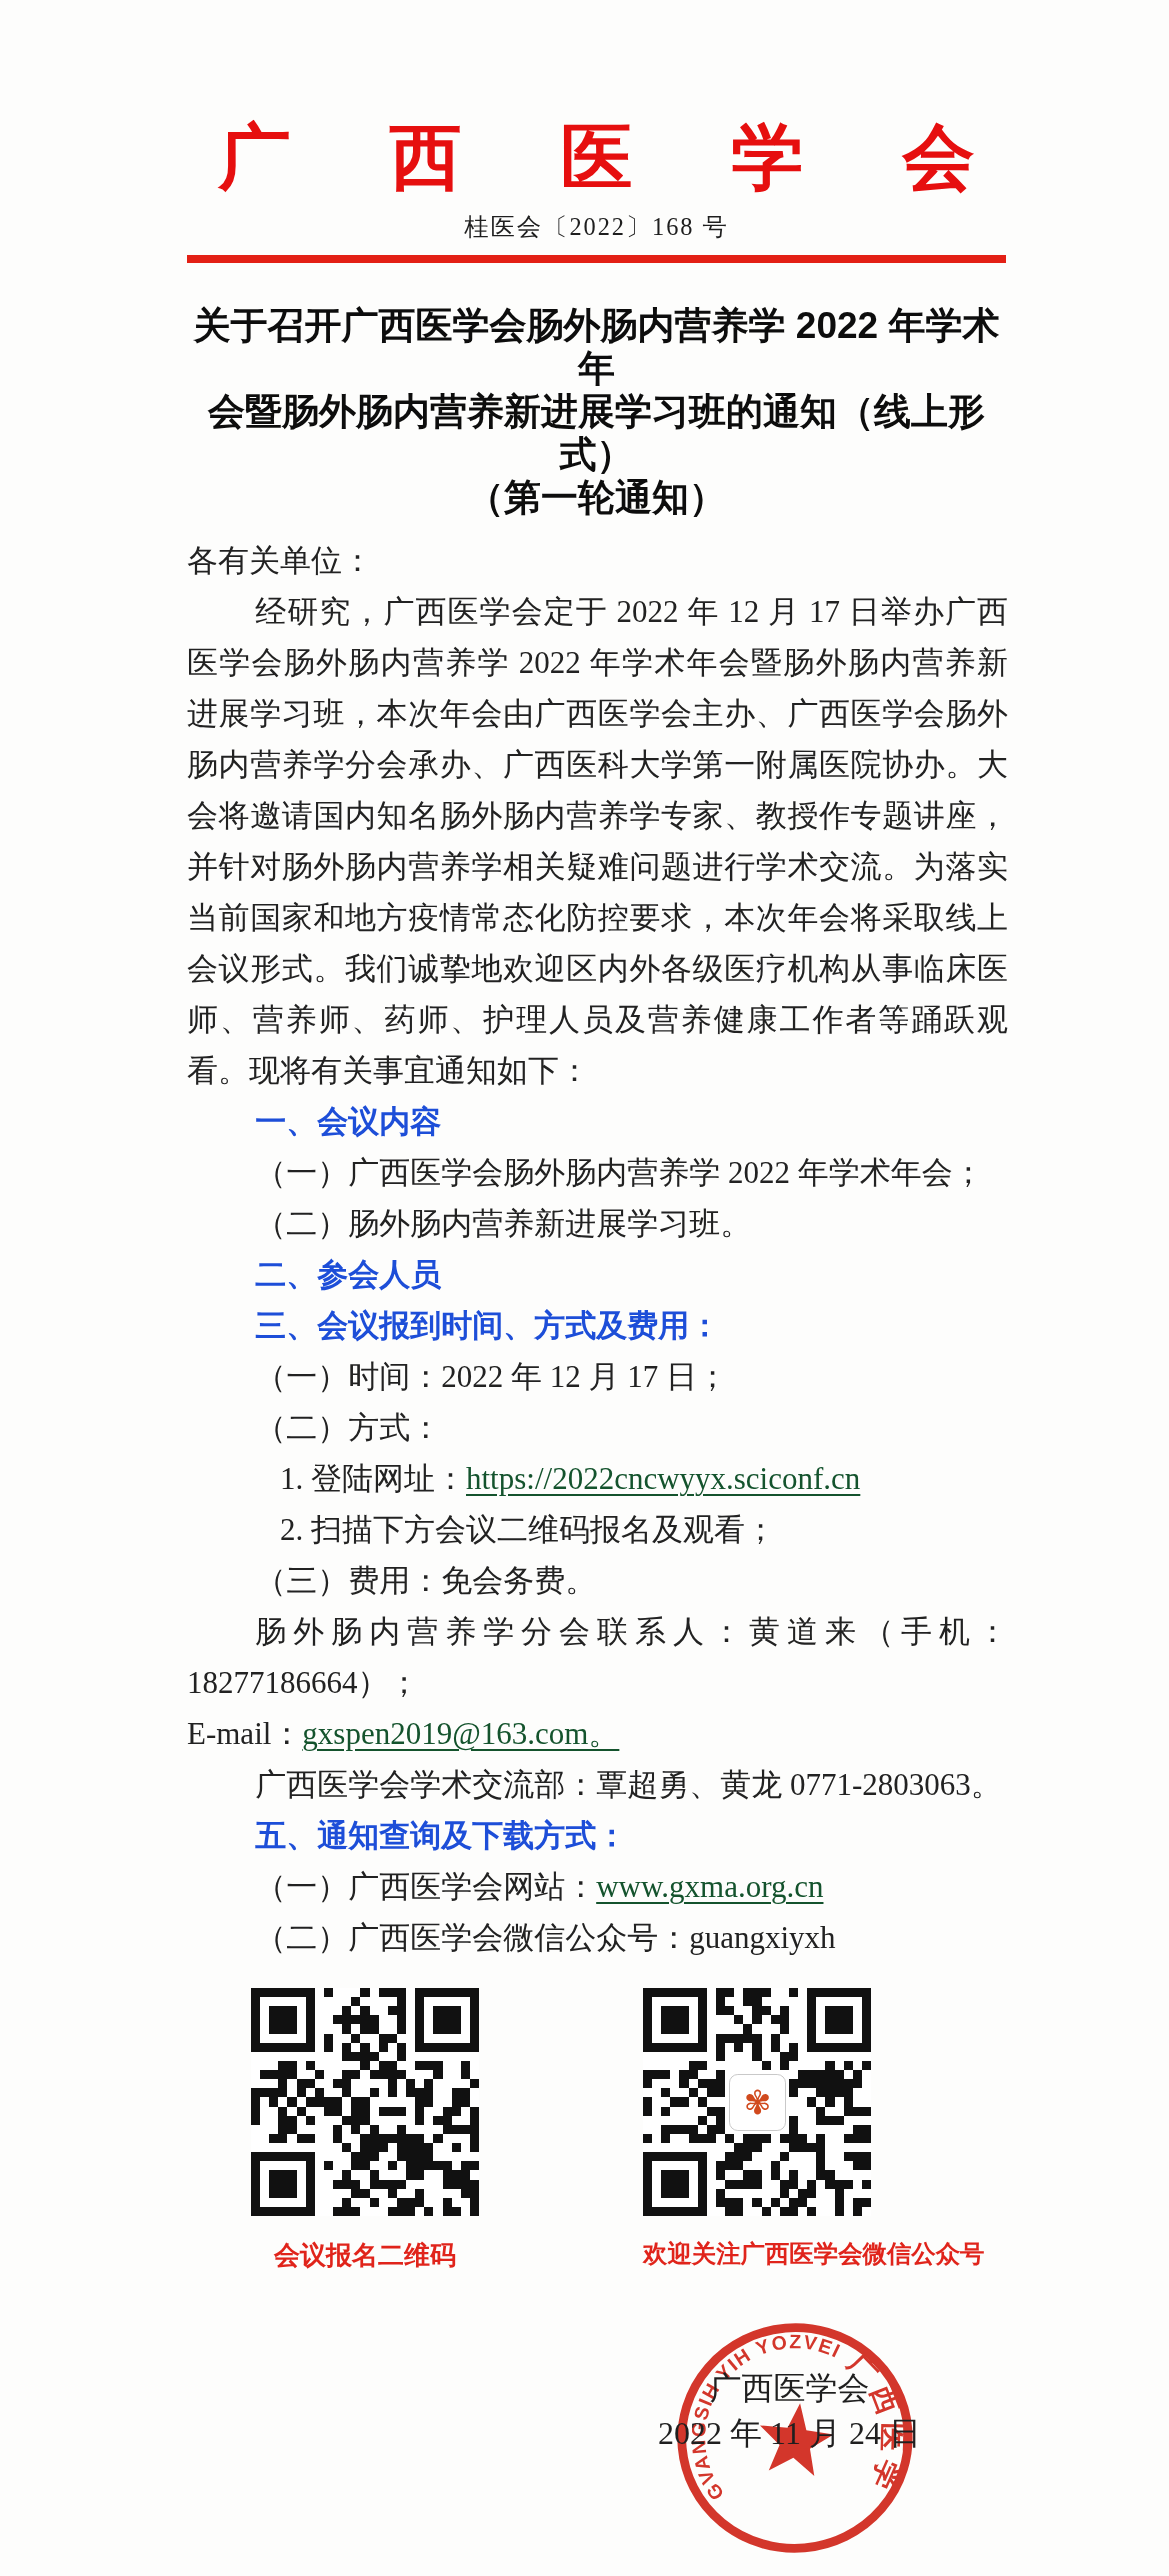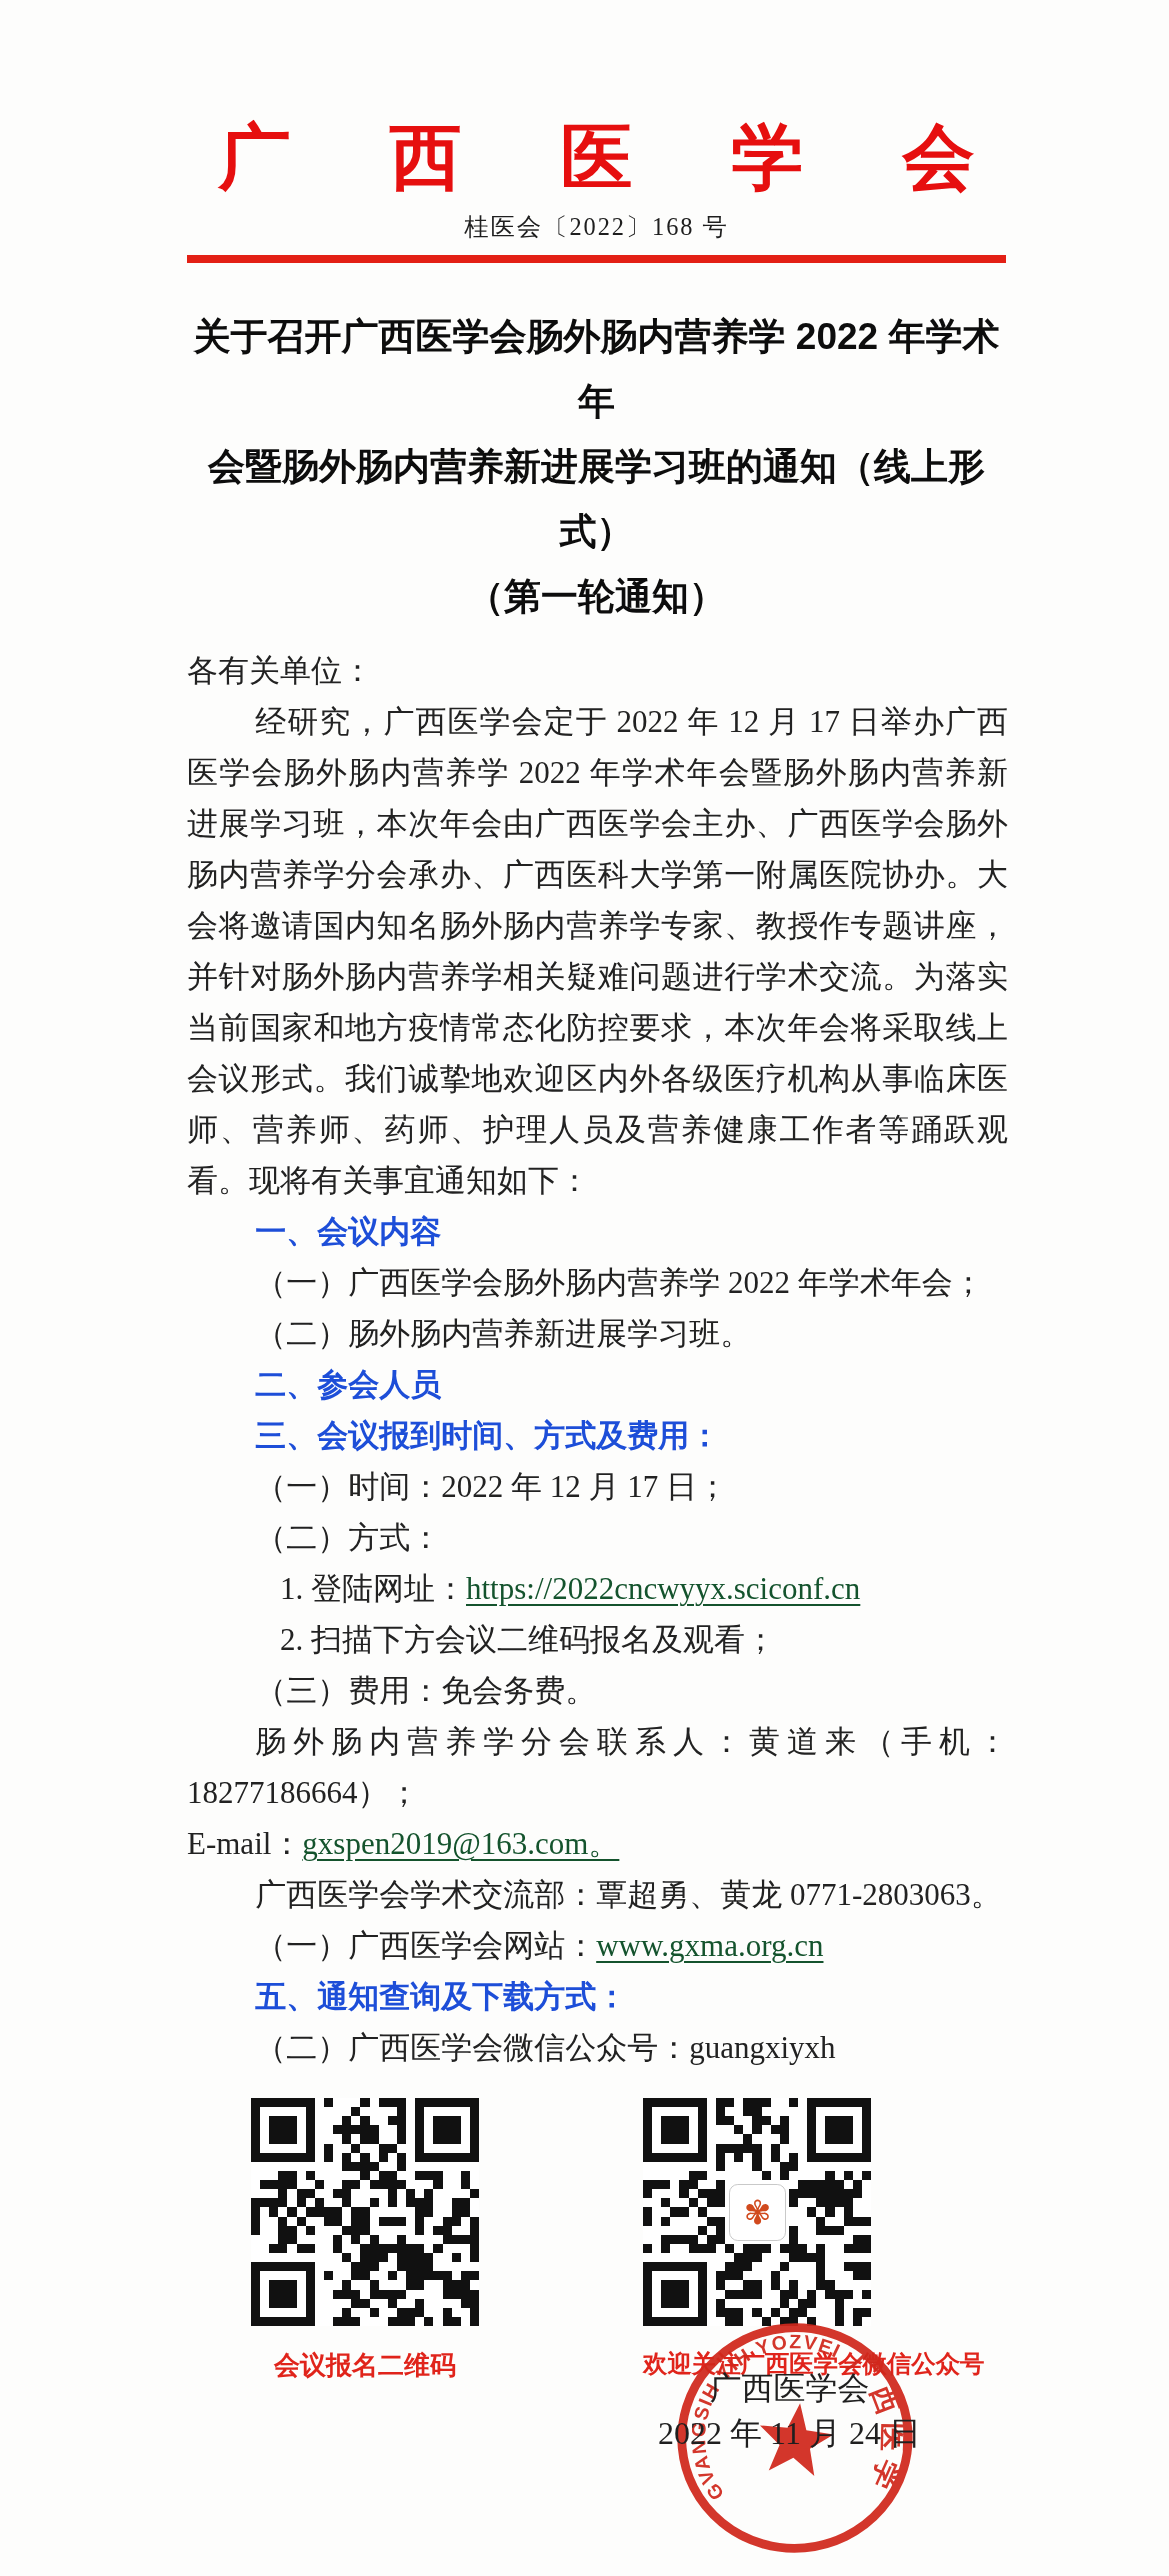--- a/index.html
+++ b/index.html
@@ -15,21 +15,21 @@
     font-size:72px;font-weight:bold;color:#e60f0f;text-align:center;
     letter-spacing:99px;margin-right:-99px;line-height:1.25;white-space:nowrap;
   }
   .doc-no{
     text-align:center;font-size:24.4px;letter-spacing:1.9px;color:#1e1e1e;margin-top:7.8px;
   }
   .red-rule{height:7.8px;background:#e32015;margin-top:12.7px;}
   
   .doc-title{
     margin-top:41px;text-align:center;font-family:"Liberation Sans","DejaVu Sans",sans-serif;
-    font-weight:700;font-size:37px;line-height:65px;color:#0d0d0d;
+    font-weight:700;font-size:37px;line-height:43px;color:#0d0d0d;
   }
   
   .body-text{margin-top:15.6px;font-size:31px;line-height:51px;width:821px;text-align:justify;}
   .body-text p{margin:0;}
   .indent2{text-indent:2.2em;}
   .indent3{text-indent:3em;}
   .hsec{font-family:"Liberation Sans","DejaVu Sans",sans-serif;font-weight:700;color:#1d4ed8;}
   .ulink{text-decoration:underline;text-underline-offset:4.9px;text-decoration-thickness:1.9px;color:#14532d;}
   
   .qr-row{display:flex;margin-top:25px;margin-left:64px;gap:164px;}
@@ -89,22 +89,22 @@
     <p class="indent2">（一）时间：2022 年 12 月 17 日；</p>
     <p class="indent2">（二）方式：</p>
     <p class="indent3"><span>1. 登陆网址：</span><span class="ulink">https://2022cncwyyx.sciconf.cn</span></p>
     <p class="indent3">2. 扫描下方会议二维码报名及观看；</p>
     <p class="indent2">（三）费用：免会务费。</p>
 
     <p class="indent2"><span>肠外肠内营养学分会联系人：黄道来（手机：18277186664）；</span><br>
       <span>E-mail：</span><span class="ulink">gxspen2019@163.com。</span></p>
     <p class="indent2">广西医学会学术交流部：覃超勇、黄龙 0771-2803063。</p>
 
+    <p class="indent2 hsec">五、通知查询及下载方式：</p>
     <p class="indent2"><span>（一）广西医学会网站：</span><span class="ulink">www.gxma.org.cn</span></p>
-    <p class="indent2 hsec">五、通知查询及下载方式：</p>
     <p class="indent2">（二）广西医学会微信公众号：guangxiyxh</p>
   </div>
 
   <div class="qr-row">
     <div class="qr-fig">
       <div class="qr-box">
         <svg id="qr-left" viewBox="0 0 25 25" xmlns="http://www.w3.org/2000/svg">
             <rect x="8" y="0" width="1" height="1" fill="#111"></rect>
             <rect x="12" y="0" width="1" height="1" fill="#111"></rect>
             <rect x="14" y="0" width="1" height="1" fill="#111"></rect>

